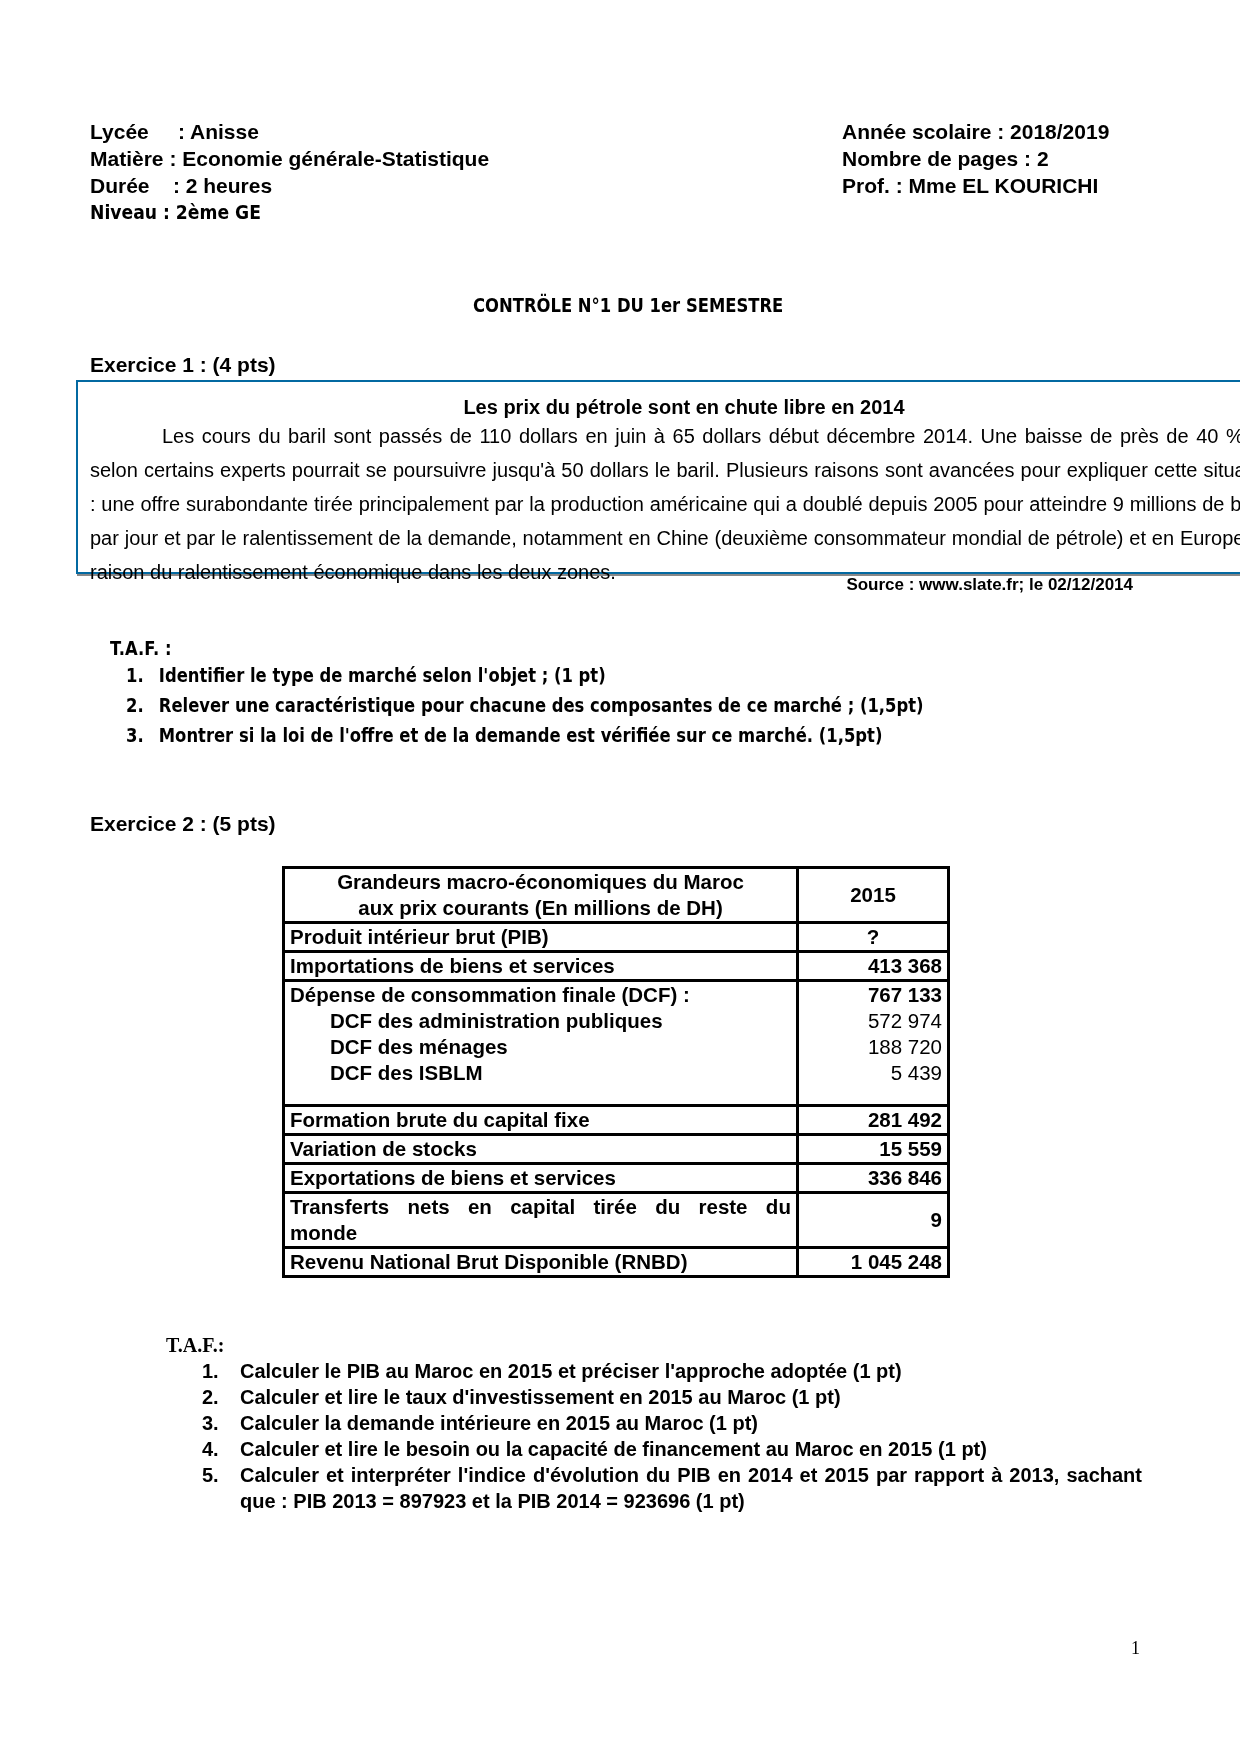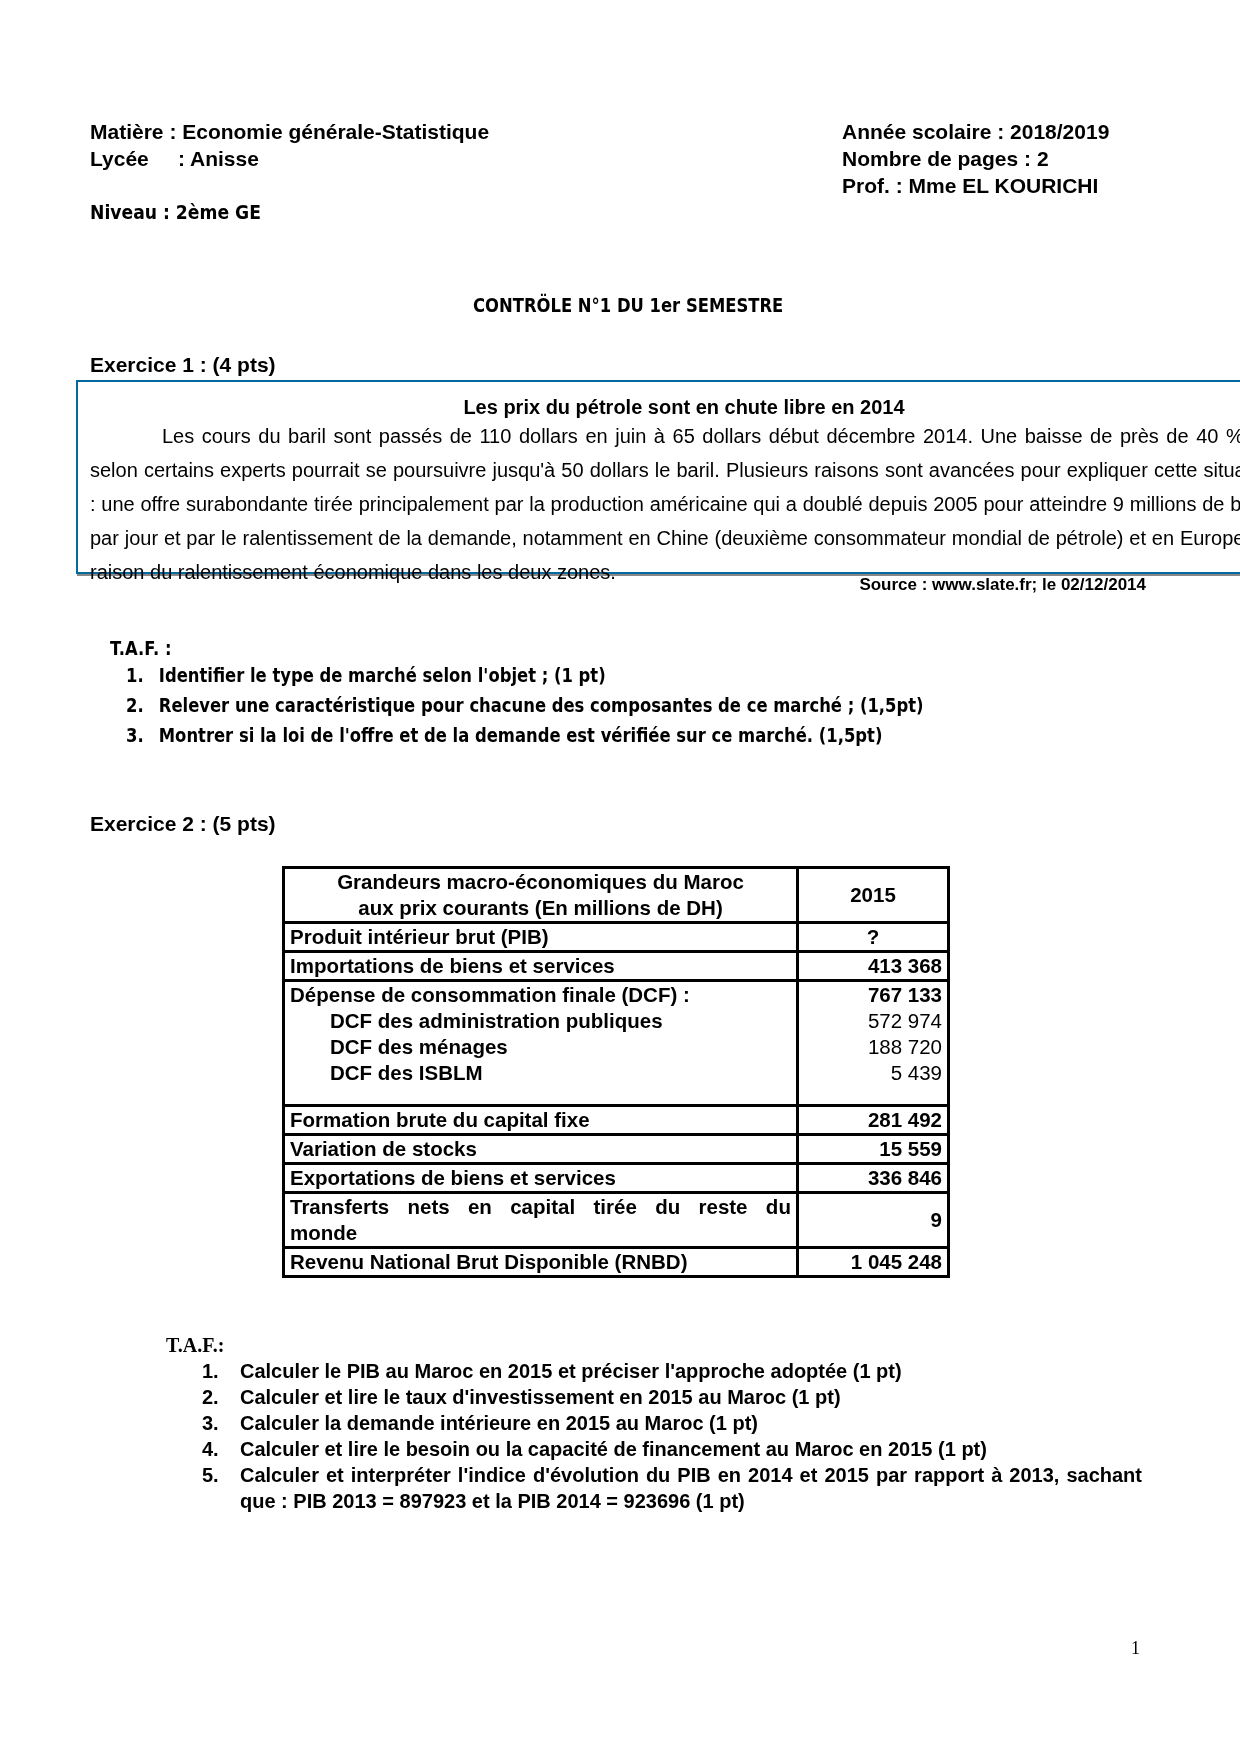--- a/index.html
+++ b/index.html
@@ -19,21 +19,21 @@
 
   .ex-title { font-weight: bold; font-size: 21px; }
   .ex1-title { left: 90px; top: 353px; }
   .ex2-title { left: 90px; top: 812px; }
 
   .textbox { left: 76px; top: 380px; width: 1216px; height: 194px; border: 2px solid #0369a1; box-shadow: 1px 2px 0 #888; box-sizing: border-box; padding: 13px 12px 0 12px; }
   .textbox-heading { text-align: center; font-weight: bold; font-size: 20px; line-height: 24px; }
   .textbox-body { font-size: 20px; line-height: 34px; text-align: justify; }
   .indent { display: inline-block; width: 72px; }
 
-  .source { right: 94px; top: 575px; font-weight: bold; font-size: 17px; }
+  .source { right: 107px; top: 575px; font-weight: bold; font-size: 17px; }
 
   .taf1 { left: 90px; top: 636px; font-weight: bold; font-size: 20px; font-family: "DejaVu Sans", sans-serif; margin-left: 20px; }
   .taf1 .lbl { display: inline-block; transform: scaleX(0.82); transform-origin: left; }
   .taf1-list { left: 126px; top: 660px; font-weight: bold; font-size: 20px; font-family: "DejaVu Sans", sans-serif; line-height: 30px; }
   .taf1-list .item { white-space: nowrap; transform: scaleX(0.82); transform-origin: left; }
   .taf1-list .num { display: inline-block; width: 40px; }
 
   table.macro { position: absolute; left: 282px; top: 866px; width: 668px; border-collapse: collapse; font-size: 20.5px; font-weight: bold; }
   table.macro td { border: 3px solid #000; padding: 0 5px; vertical-align: top; line-height: 26px; }
   table.macro td.val { width: 138px; text-align: right; }
@@ -51,22 +51,23 @@
   .taf2-list .txt { flex: 1; text-align: justify; }
 
   .page-num { left: 1131px; top: 1638px; font-size: 18px; font-family: "Liberation Serif", serif; }
 </style>
 </head>
 <body>
 
 <div class="page">
 
   <div class="abs hdr hdr-left arial">
+    <div class="hdr-line"><span>Lycée     </span><span>: Anisse</span></div>
     <div class="hdr-line"><span>Matière </span><span>: Economie générale-Statistique</span></div>
-    <div class="hdr-line"><span>Lycée     </span><span>: Anisse</span></div>
+    <div class="hdr-line"><span>Durée    </span><span>: 2 heures</span></div>
   </div>
   <div class="abs niveau">Niveau : 2ème GE</div>
 
   <div class="abs hdr hdr-right arial">
     <div>Année scolaire : 2018/2019</div>
     <div>Nombre de pages : 2</div>
     <div>Prof. : Mme EL KOURICHI</div>
   </div>
 
   <div class="abs control-title"><span>CONTRÖLE N°1 DU 1er SEMESTRE</span></div>

